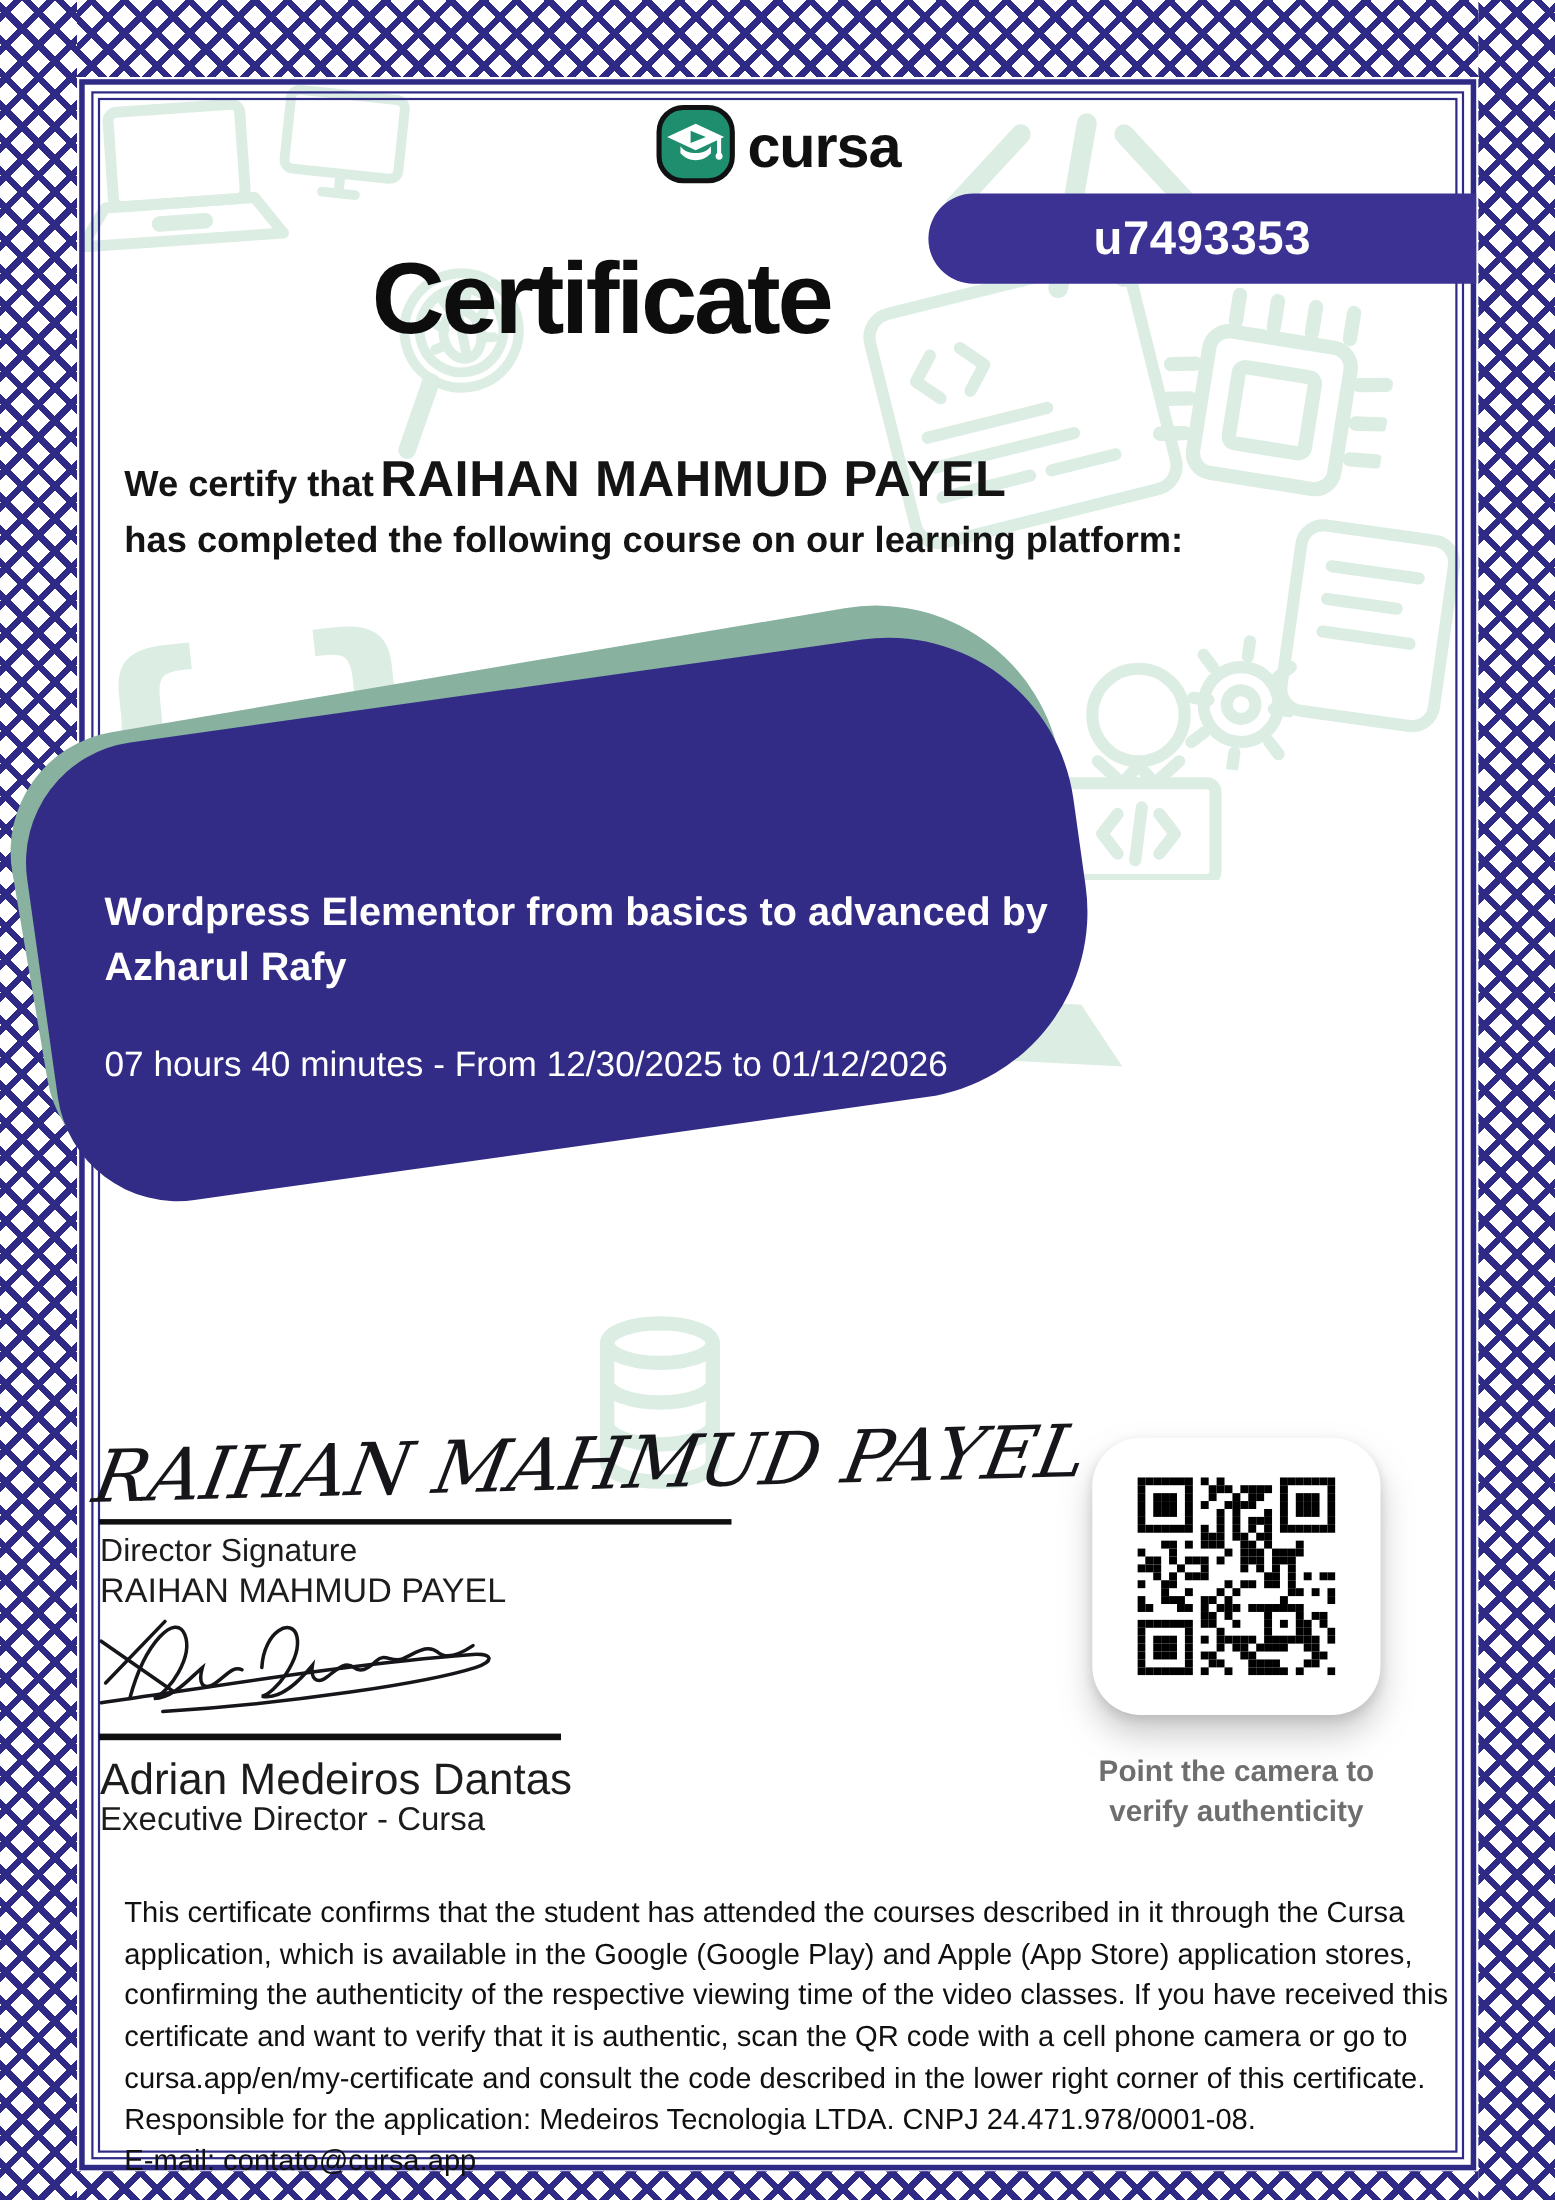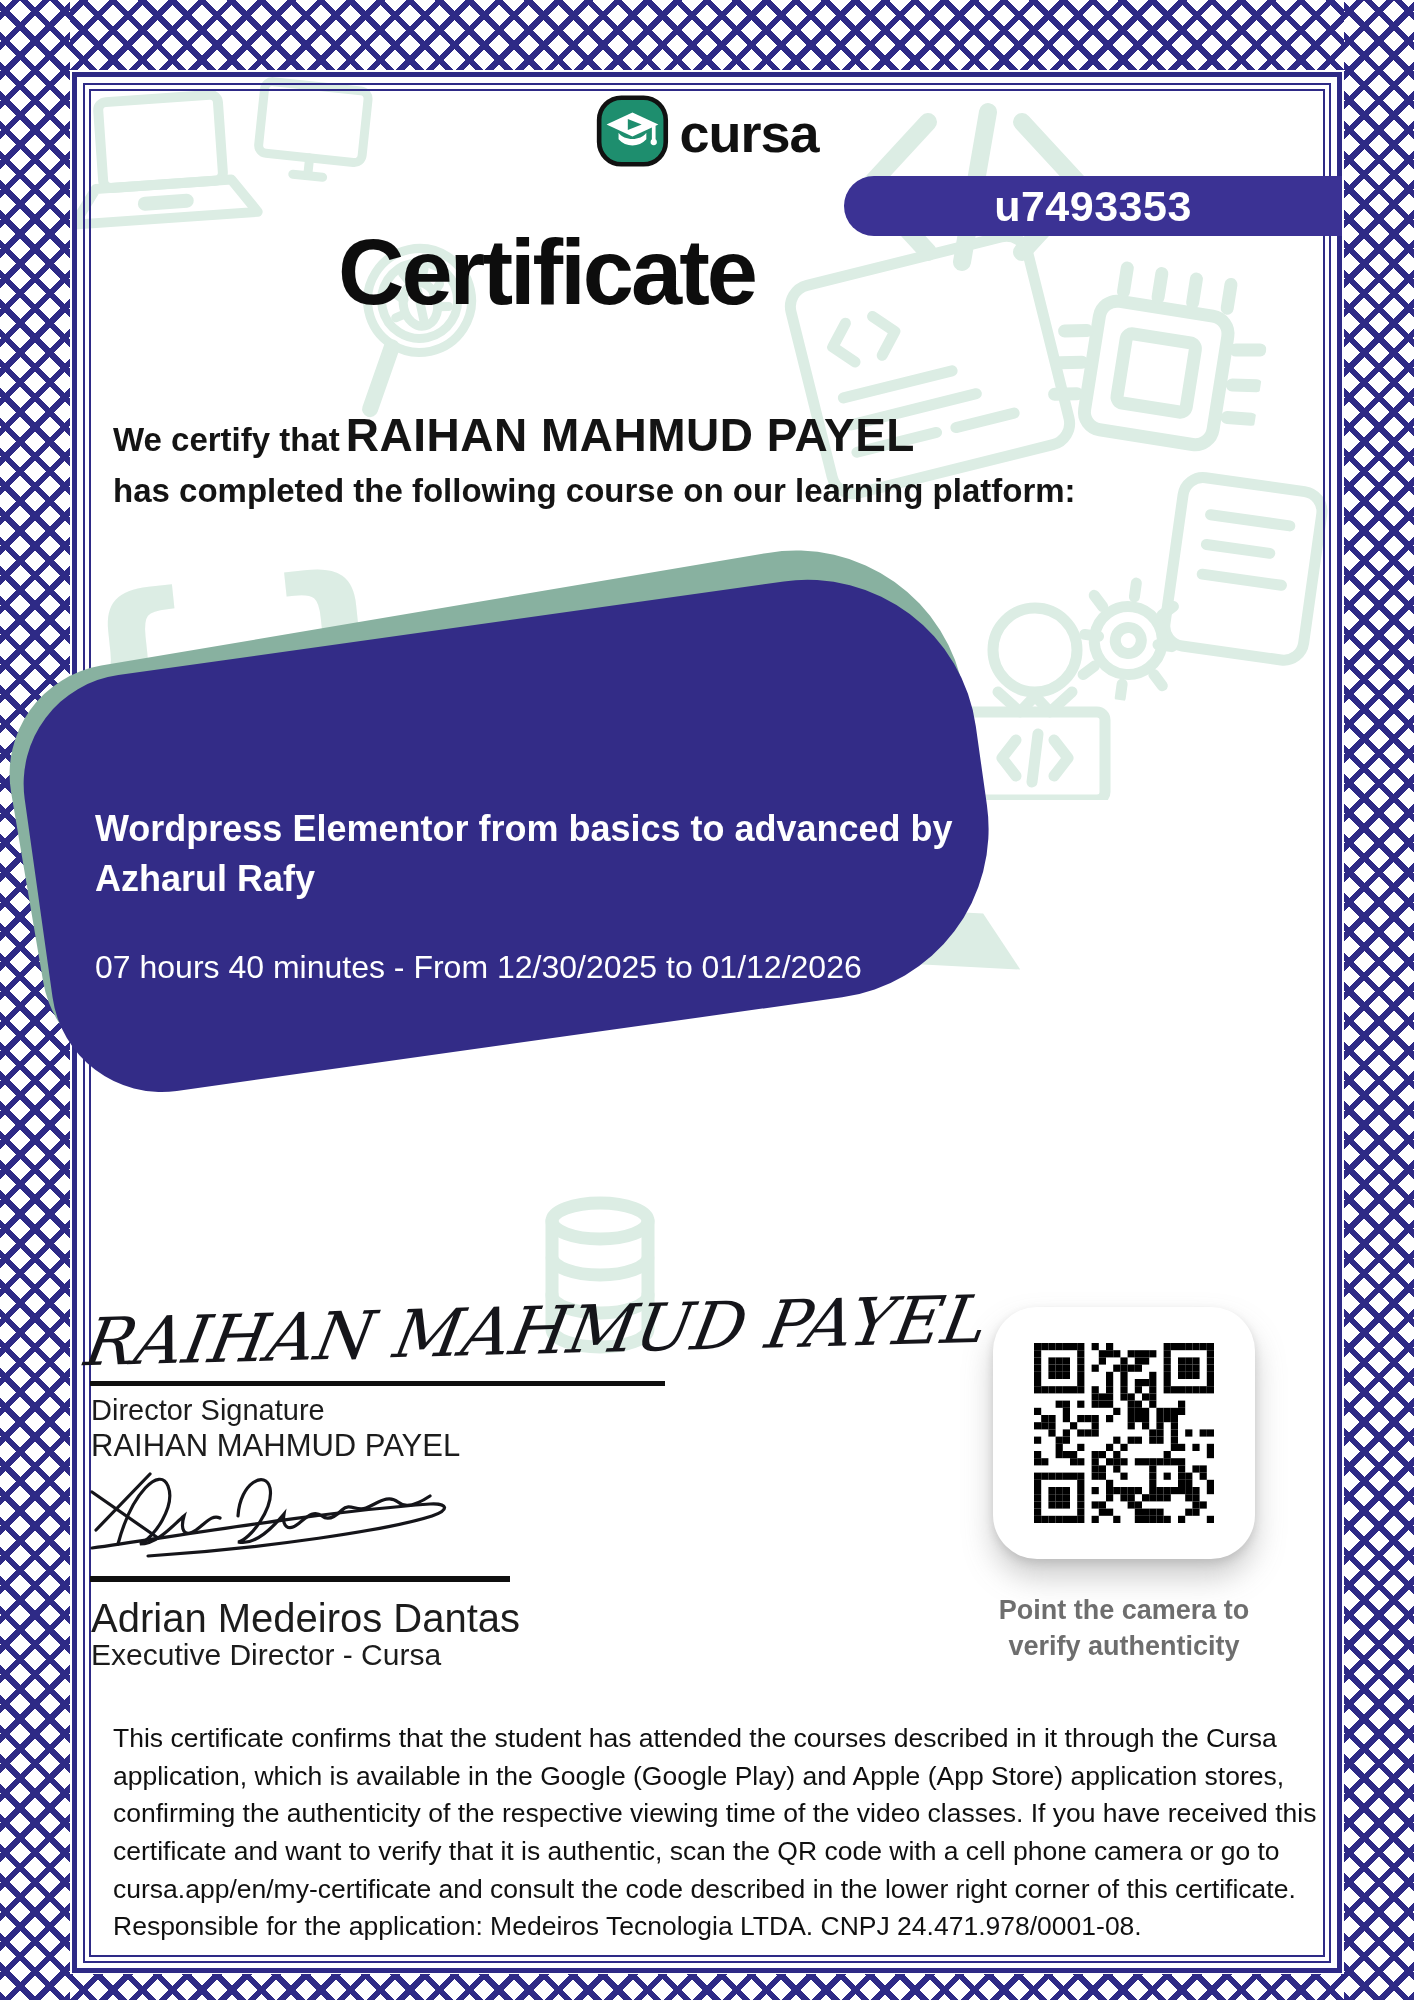--- a/index.html
+++ b/index.html
@@ -38,21 +38,21 @@
   .bg-glyph{position:absolute;z-index:1;color:var(--mint);font-weight:700;font-family:"DejaVu Sans",sans-serif;}
   
   .logo{position:absolute;z-index:8;left:50%;top:94px;transform:translateX(-50%);
     display:flex;align-items:center;gap:10px;}
   .logo-word{font-size:54px;font-weight:800;letter-spacing:-1px;color:#101010;}
   .cert-title{
     position:absolute;z-index:8;left:338px;top:158px;
     font-size:92px;font-weight:900;letter-spacing:-3px;color:#0d0d0d;
   }
   .code-badge{
-    position:absolute;z-index:7;right:72px;top:176px;width:498px;height:60px;
+    position:absolute;z-index:7;right:72px;top:176px;width:498px;height:82px;
     background:var(--badge);border-radius:44px 0 0 44px;
     display:flex;align-items:center;justify-content:center;
   }
   .code-badge span{color:#fff;font-size:43px;font-weight:700;letter-spacing:0.5px;}
   
   .intro{position:absolute;z-index:8;left:113px;top:408px;width:1100px;}
   .intro-line1{display:flex;align-items:baseline;gap:6px;}
   .intro-prefix{font-size:33px;font-weight:600;}
   .intro-name{font-size:46px;font-weight:700;letter-spacing:0.5px;}
   .intro-suffix{font-size:33px;font-weight:700;margin-top:10px;}
@@ -552,13 +552,14 @@
       <rect x="168" y="168" width="7" height="7" fill="#000"></rect>
     </svg>
 </div>
 <div class="qr-caption">
   <div>Point the camera to</div>
   <div>verify authenticity</div>
 </div>
 
 <div class="footer">
   <div>This certificate confirms that the student has attended the courses described in it through the Cursa application, which is available in the Google (Google Play) and Apple (App Store) application stores, confirming the authenticity of the respective viewing time of the video classes. If you have received this certificate and want to verify that it is authentic, scan the QR code with a cell phone camera or go to cursa.app/en/my-certificate and consult the code described in the lower right corner of this certificate. Responsible for the application: Medeiros Tecnologia LTDA. CNPJ 24.471.978/0001-08.</div>
+  <div>E-mail: contato@cursa.app</div>
 </div>
 
 </body></html>

